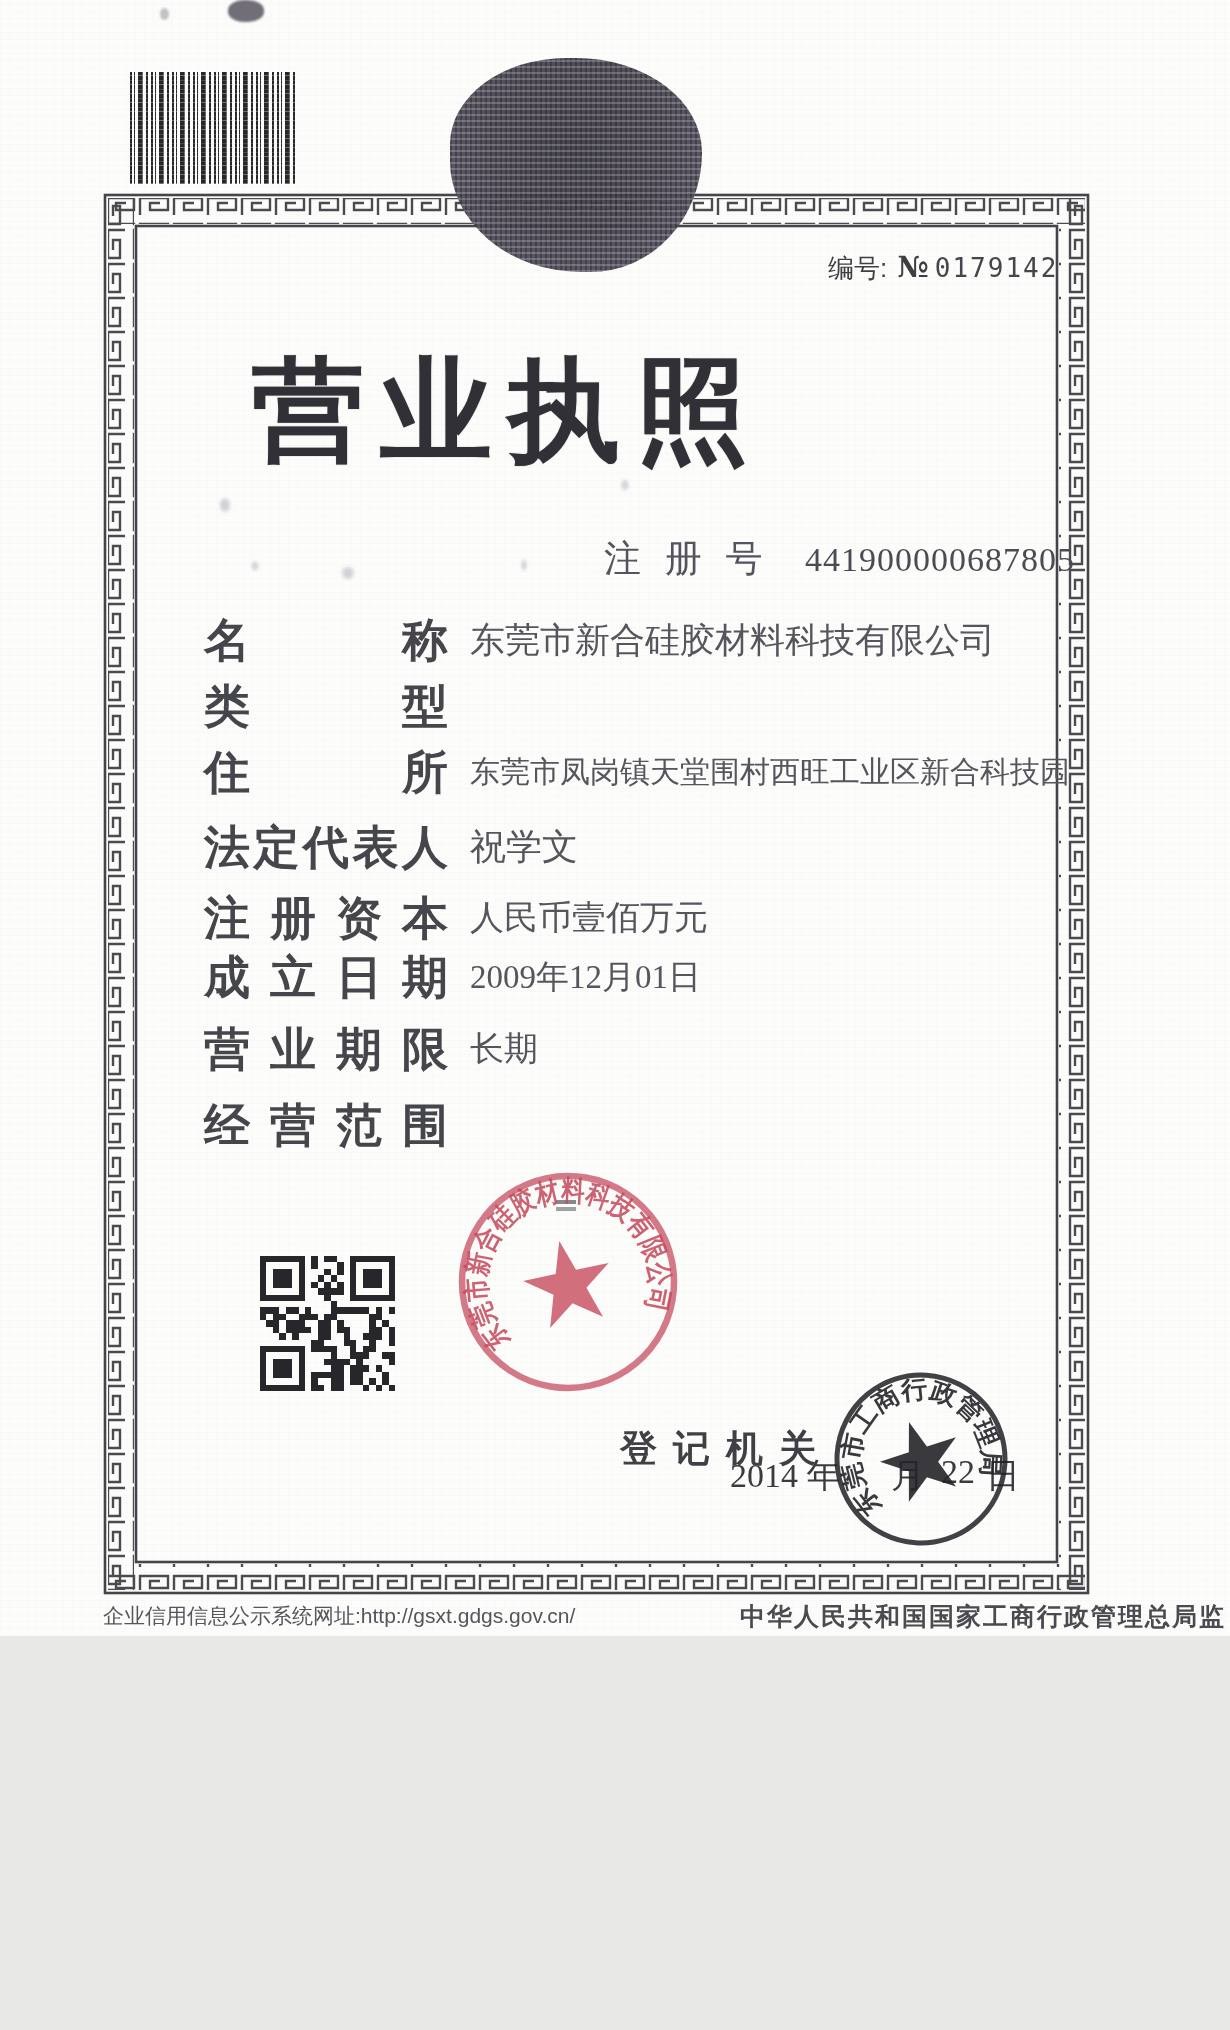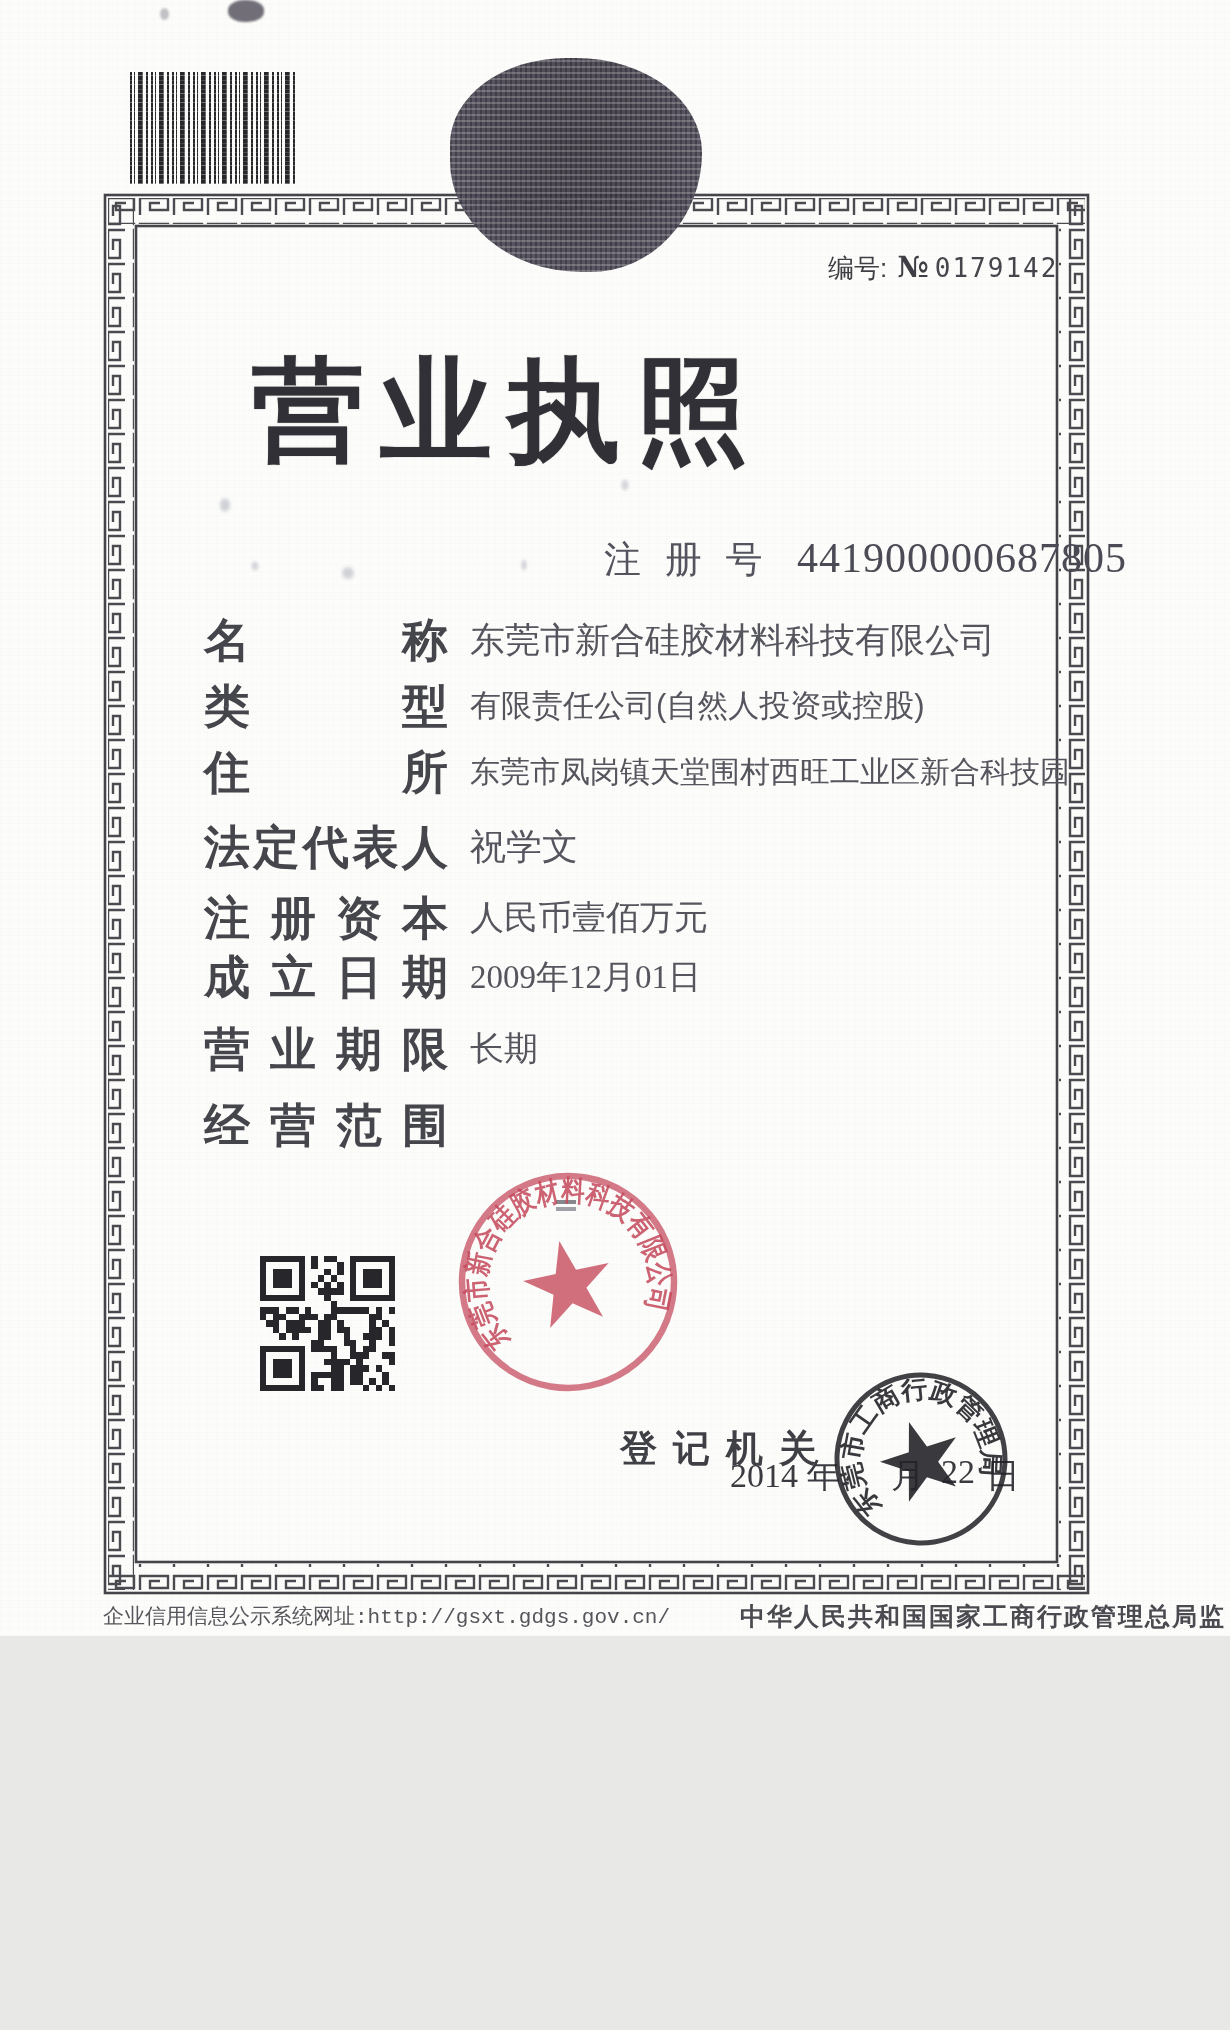--- a/index.html
+++ b/index.html
@@ -32,21 +32,21 @@
 
   .serial{left:828px;top:250px;z-index:3;font-size:26px;color:#3e3e44;white-space:nowrap;}
   .serial .sym{font-family:"DejaVu Serif","Liberation Serif",serif;font-weight:700;font-size:29px;margin:0 6px 0 10px;}
   .serial .num{font-family:"DejaVu Sans Mono","Liberation Mono",monospace;letter-spacing:2px;color:#45454c;}
 
   .title{left:252px;top:336px;z-index:3;font-size:112px;font-weight:800;letter-spacing:16px;color:#303036;
          font-family:"DejaVu Serif","Liberation Serif",serif;text-shadow:0 0 1px rgba(48,48,54,.6);}
 
   .regline{left:604px;top:534px;z-index:3;white-space:nowrap;}
   .regline .rl{font-size:37px;color:#54545e;letter-spacing:6px;font-family:"DejaVu Serif","Liberation Serif",serif;}
-  .regline .rn{font-size:42px;margin-left:24px;letter-spacing:1px;color:#4b4b55;
+  .regline .rn{font-size:34px;margin-left:32px;letter-spacing:1px;color:#4b4b55;
                font-family:"Liberation Serif","DejaVu Serif",serif;}
 
   .row{position:absolute;left:204px;display:flex;align-items:center;z-index:3;}
   .fl{width:244px;font-size:46px;font-weight:700;color:#45454c;display:flex;justify-content:space-between;
       font-family:"DejaVu Serif","Liberation Serif",serif;line-height:50px;}
   .fv{margin-left:22px;color:#55555e;white-space:nowrap;}
   .r0{top:615px}.r1{top:681px}.r2{top:747px}.r3{top:822px}.r4{top:893px}.r5{top:952px}.r6{top:1024px}.r7{top:1100px}
   .r0 .fv{font-size:35px}.r1 .fv{font-size:31px}.r2 .fv{font-size:30px}.r3 .fv{font-size:36px}
   .r4 .fv{font-size:34px}.r5 .fv{font-size:33px;font-family:"Liberation Serif",serif}.r6 .fv{font-size:34px}
 
@@ -67,21 +67,21 @@
   .seal-red{left:448px;top:1162px;z-index:6;transform:rotate(-12deg);}
   .seal-black{left:828px;top:1366px;z-index:6;transform:rotate(-18deg);}
 
   .registrar{left:594px;top:1424px;z-index:3;font-size:37px;font-weight:600;letter-spacing:16px;color:#3f3f46;
              font-family:"DejaVu Serif","Liberation Serif",serif;white-space:nowrap;margin-left:26px;}
   .date{position:absolute;top:1453px;z-index:3;font-size:34px;color:#3a3a40;
         font-family:"Liberation Serif","DejaVu Serif",serif;white-space:nowrap;}
   .d-year{left:730px}.d-month{left:891px}.d-day{left:941px}.d-suffix{left:986px}
 
   .footer-left{left:103px;top:1602px;z-index:3;font-size:21px;color:#55555c;
-               font-family:Liberation Mono, monospace;}
+               font-family:Liberation Sans, sans-serif;}
   .footer-right{left:698px;top:1600px;z-index:3;font-size:25px;font-weight:600;letter-spacing:2px;color:#4a4a50;margin-left:42px;}
 </style>
 </head>
 <body>
 
 <div class="sheet">
 
   <div class="abs top-blob"></div>
   <div class="abs top-speck"></div>
 
@@ -121,21 +121,20 @@
         <span>名</span>
         <span>称</span>
       </span>
     <span class="fv">东莞市新合硅胶材料科技有限公司</span>
   </div>
   <div class="row r1">
     <span class="fl js-distribute">
         <span>类</span>
         <span>型</span>
       </span>
-    <span class="fv">有限责任公司(自然人投资或控股)</span>
   </div>
   <div class="row r2">
     <span class="fl js-distribute">
         <span>住</span>
         <span>所</span>
       </span>
     <span class="fv">东莞市凤岗镇天堂围村西旺工业区新合科技园</span>
   </div>
   <div class="row r3">
     <span class="fl js-distribute">

